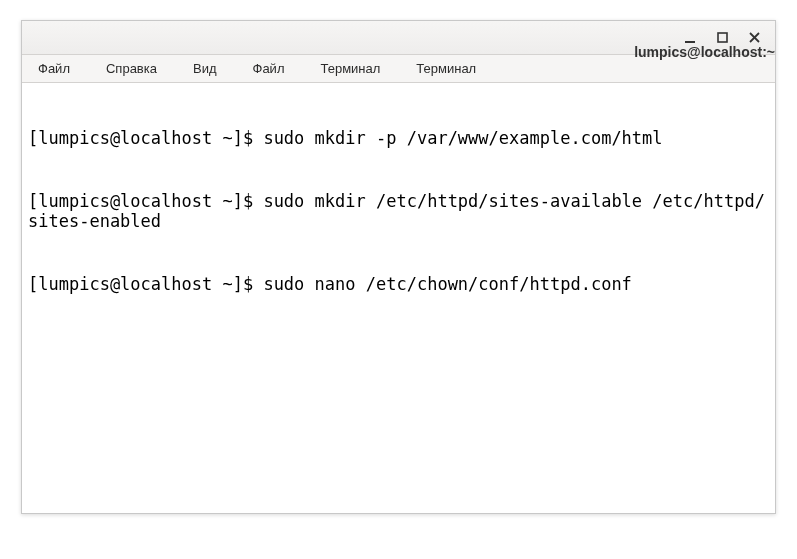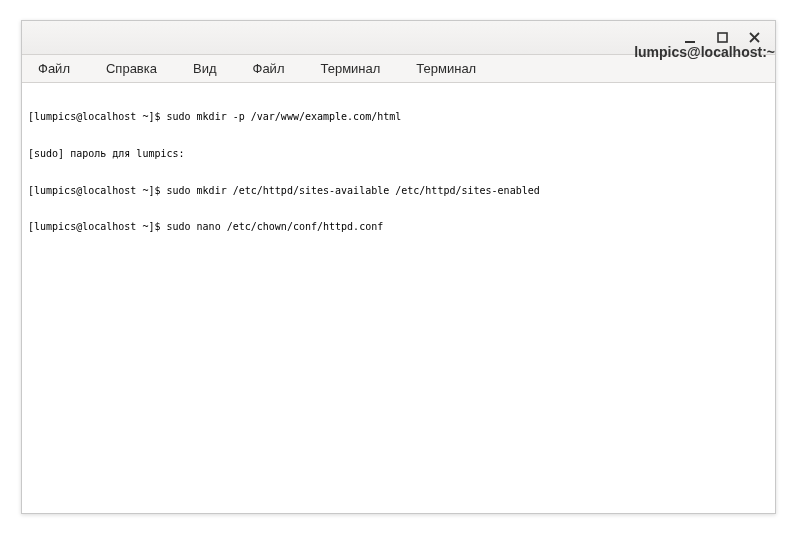--- a/index.html
+++ b/index.html
@@ -65,21 +65,21 @@
   .menu-item {
     padding: 3px 8px;
     font-size: 13px;
     color: #2b2b2b;
     cursor: pointer;
   }
   .terminal {
     background: #ffffff;
     color: #000000;
     font-family: "DejaVu Sans Mono", "Liberation Mono", monospace;
-    font-size: 10px;
+    font-size: 17px;
     line-height: 1.22;
     padding: 4px 6px 4px 6px;
     height: 430px;
     overflow: hidden;
     white-space: pre-wrap;
     word-break: break-all;
     position: relative;
   }
   .term-line { white-space: pre-wrap; word-break: break-all; }
 </style>
@@ -114,20 +114,19 @@
     <div class="menu-item">Файл</div>
     <div class="menu-item">Справка</div>
     <div class="menu-item">Вид</div>
     <div class="menu-item">Файл</div>
     <div class="menu-item">Терминал</div>
     <div class="menu-item">Терминал</div>
   </div>
 
   <div class="terminal">
     <div class="term-line">[lumpics@localhost ~]$ sudo mkdir -p /var/www/example.com/html</div>
-    <div class="term-line">[sudo] пароль для lumpics:</div>
     <div class="term-line">[lumpics@localhost ~]$ sudo mkdir /etc/httpd/sites-available /etc/httpd/sites-enabled</div>
     <div class="term-line">[lumpics@localhost ~]$ sudo nano /etc/chown/conf/httpd.conf</div>
     
     
   </div>
 
 </div>
 
 </body></html>

